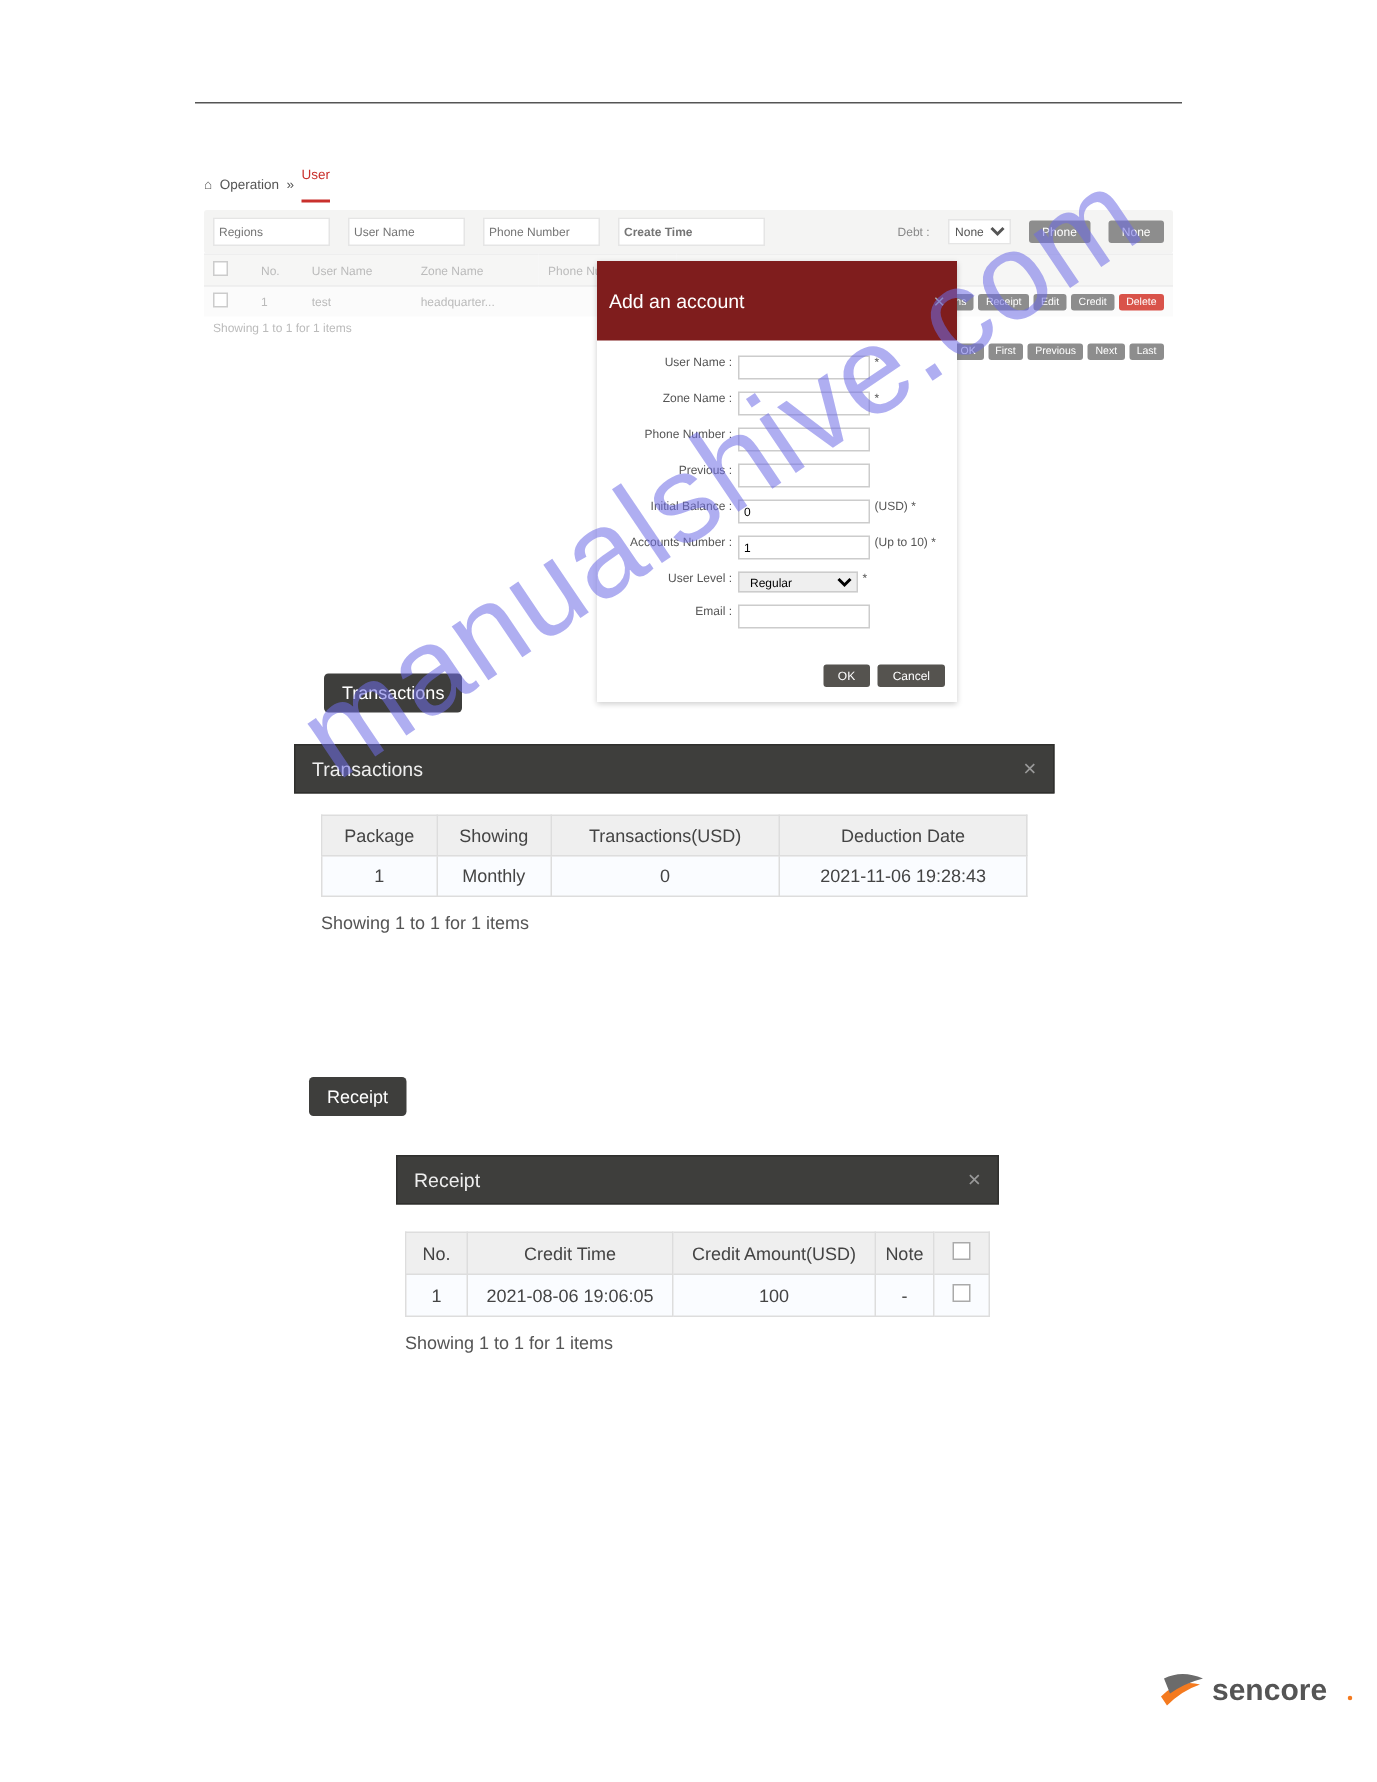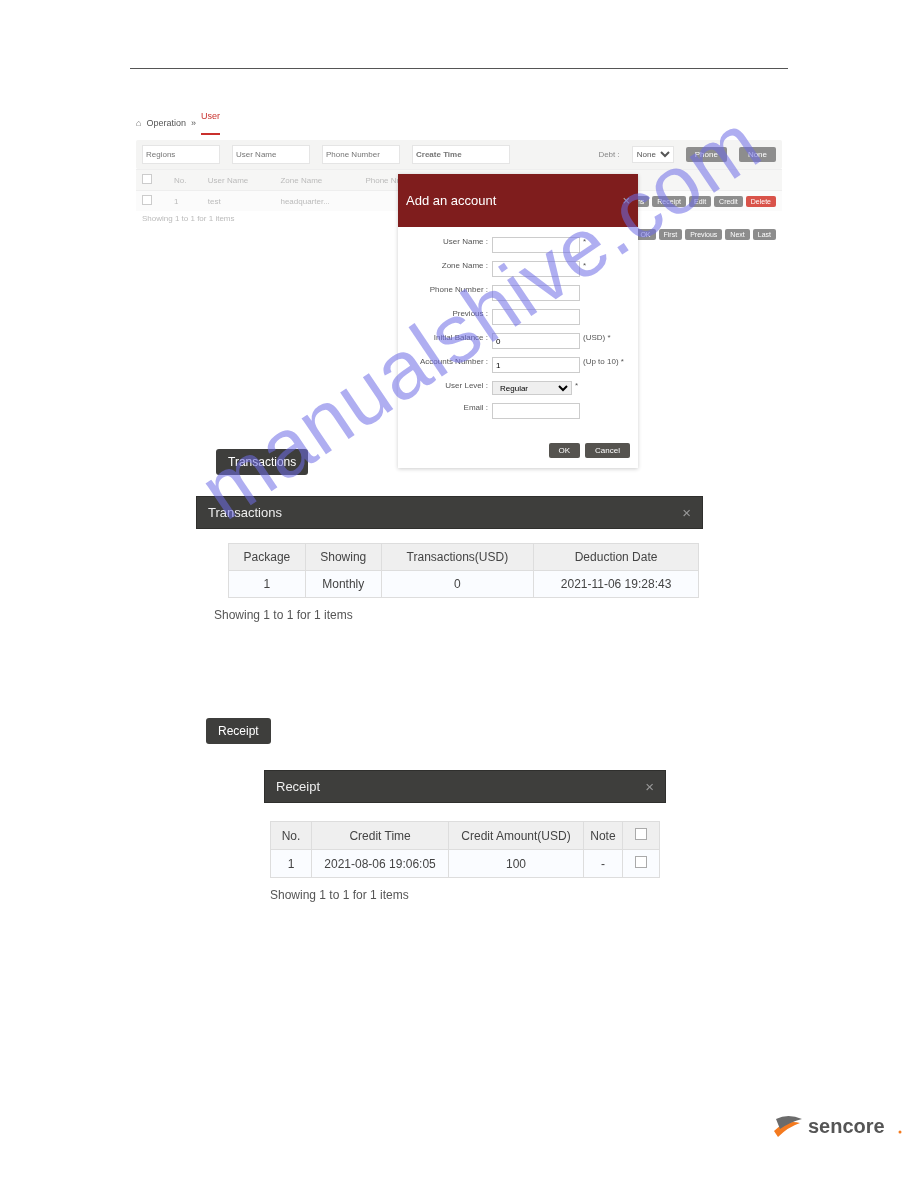--- a/index.html
+++ b/index.html
@@ -34,21 +34,21 @@
   .frow input,.frow select{width:80px;height:14px;border:1px solid #ccc;font-size:8px;padding:0 3px}
   .frow .suffix{font-size:8px;color:#555;margin-left:3px}
   .modal-foot{display:flex;justify-content:flex-end;gap:5px;padding:6px 8px 10px 8px}
   .btn-dark{background:#55534f;color:#fff;border:none;font-size:8px;padding:3px 10px;border-radius:2px;cursor:pointer}
   .chip{position:absolute;background:#3e3e3c;color:#fff;font-size:12px;padding:6px 12px;border-radius:3px}
   .panel{position:absolute;background:#fff}
   .panel-head{background:#3e3e3c;color:#eee;font-size:13px;padding:8px 12px;display:flex;justify-content:space-between;align-items:center;box-shadow:inset 0 0 0 1px #2f2f2d}
   .panel-head .x{color:#999;font-size:15px;cursor:pointer;font-weight:300}
   .panel-body{padding:14px 0 12px 0}
   .acct{font-size:13px;color:#444;padding:0 18px 6px 18px}
-  .tbl{width:calc(100% - 36px);margin:0 32px;border-collapse:collapse;font-size:12px;color:#444}
+  .tbl{width:calc(100% - 36px);margin:0 18px;border-collapse:collapse;font-size:12px;color:#444}
   .tbl th{background:#efefef;font-weight:400;padding:6px 4px;border:1px solid #ddd;text-align:center}
   .tbl td{padding:6px 4px;border:1px solid #ddd;text-align:center;background:#fafcff}
   .showing{font-size:12px;color:#555;padding:10px 18px 0 18px}
   .receipt-panel .tbl td:last-child,.receipt-panel .tbl th:last-child{width:28px}
   .chk{display:inline-block;width:10px;height:10px;border:1px solid #aaa;background:#fff}
   .logo{position:absolute;left:0;right:0;bottom:45px;display:flex;justify-content:flex-end;align-items:center}
   .logo svg{overflow:visible}
 </style>
 </head>
 <body>

